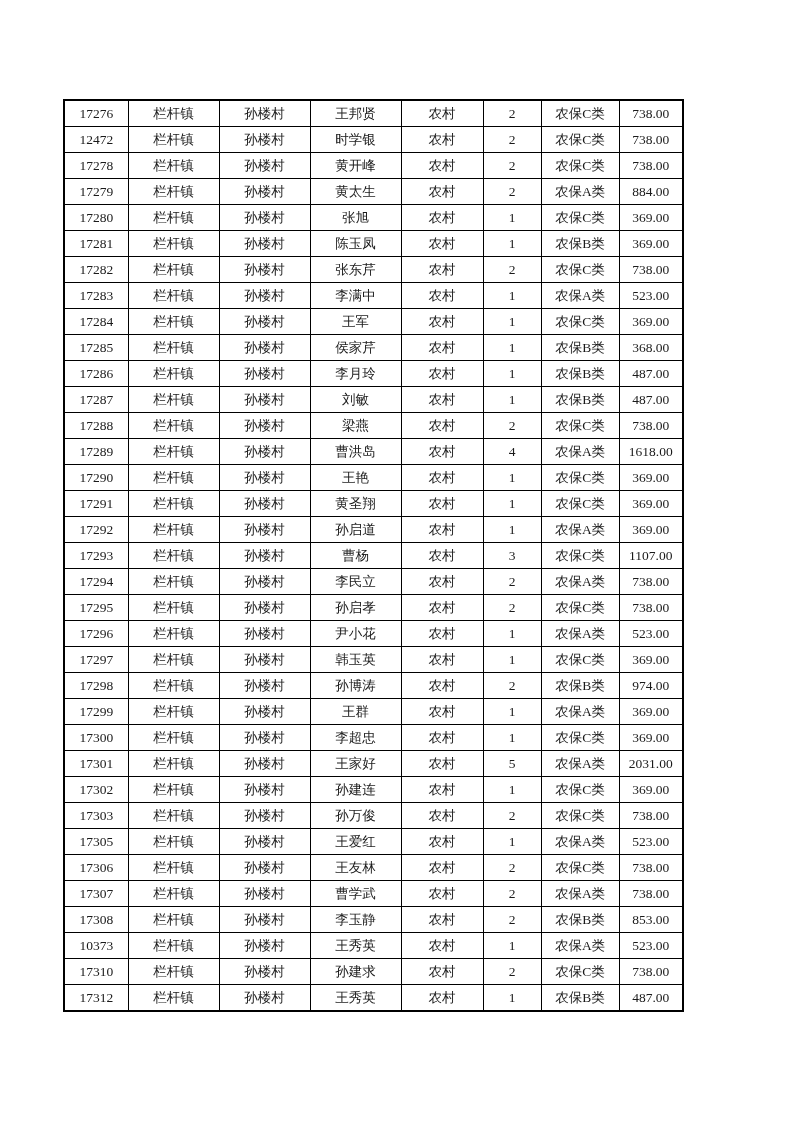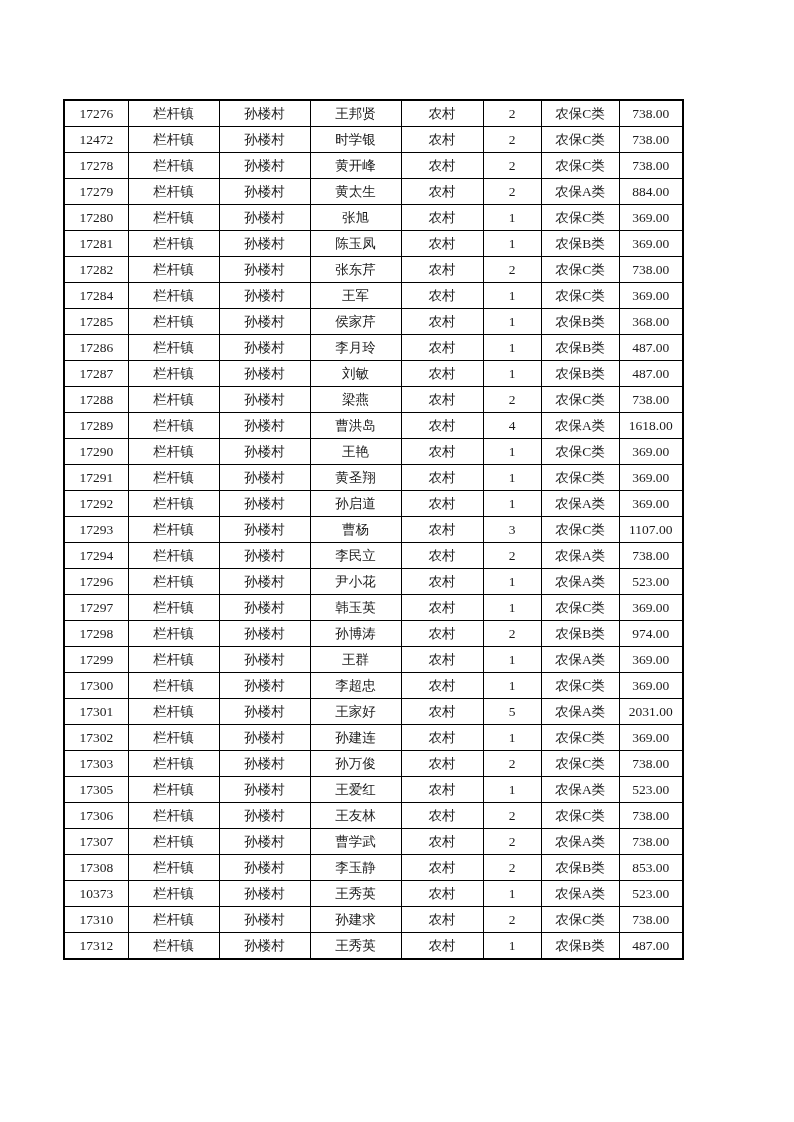--- a/index.html
+++ b/index.html
@@ -130,20 +130,30 @@
     <td>17282</td>
     <td>栏杆镇</td>
     <td>孙楼村</td>
     <td>张东芹</td>
     <td>农村</td>
     <td>2</td>
     <td>农保C类</td>
     <td>738.00</td>
   </tr>
         <tr>
+    <td>17283</td>
+    <td>栏杆镇</td>
+    <td>孙楼村</td>
+    <td>李满中</td>
+    <td>农村</td>
+    <td>1</td>
+    <td>农保A类</td>
+    <td>523.00</td>
+  </tr>
+        <tr>
     <td>17284</td>
     <td>栏杆镇</td>
     <td>孙楼村</td>
     <td>王军</td>
     <td>农村</td>
     <td>1</td>
     <td>农保C类</td>
     <td>369.00</td>
   </tr>
         <tr>
@@ -237,20 +247,30 @@
     <td>1107.00</td>
   </tr>
         <tr>
     <td>17294</td>
     <td>栏杆镇</td>
     <td>孙楼村</td>
     <td>李民立</td>
     <td>农村</td>
     <td>2</td>
     <td>农保A类</td>
+    <td>738.00</td>
+  </tr>
+        <tr>
+    <td>17295</td>
+    <td>栏杆镇</td>
+    <td>孙楼村</td>
+    <td>孙启孝</td>
+    <td>农村</td>
+    <td>2</td>
+    <td>农保C类</td>
     <td>738.00</td>
   </tr>
         <tr>
     <td>17296</td>
     <td>栏杆镇</td>
     <td>孙楼村</td>
     <td>尹小花</td>
     <td>农村</td>
     <td>1</td>
     <td>农保A类</td>

